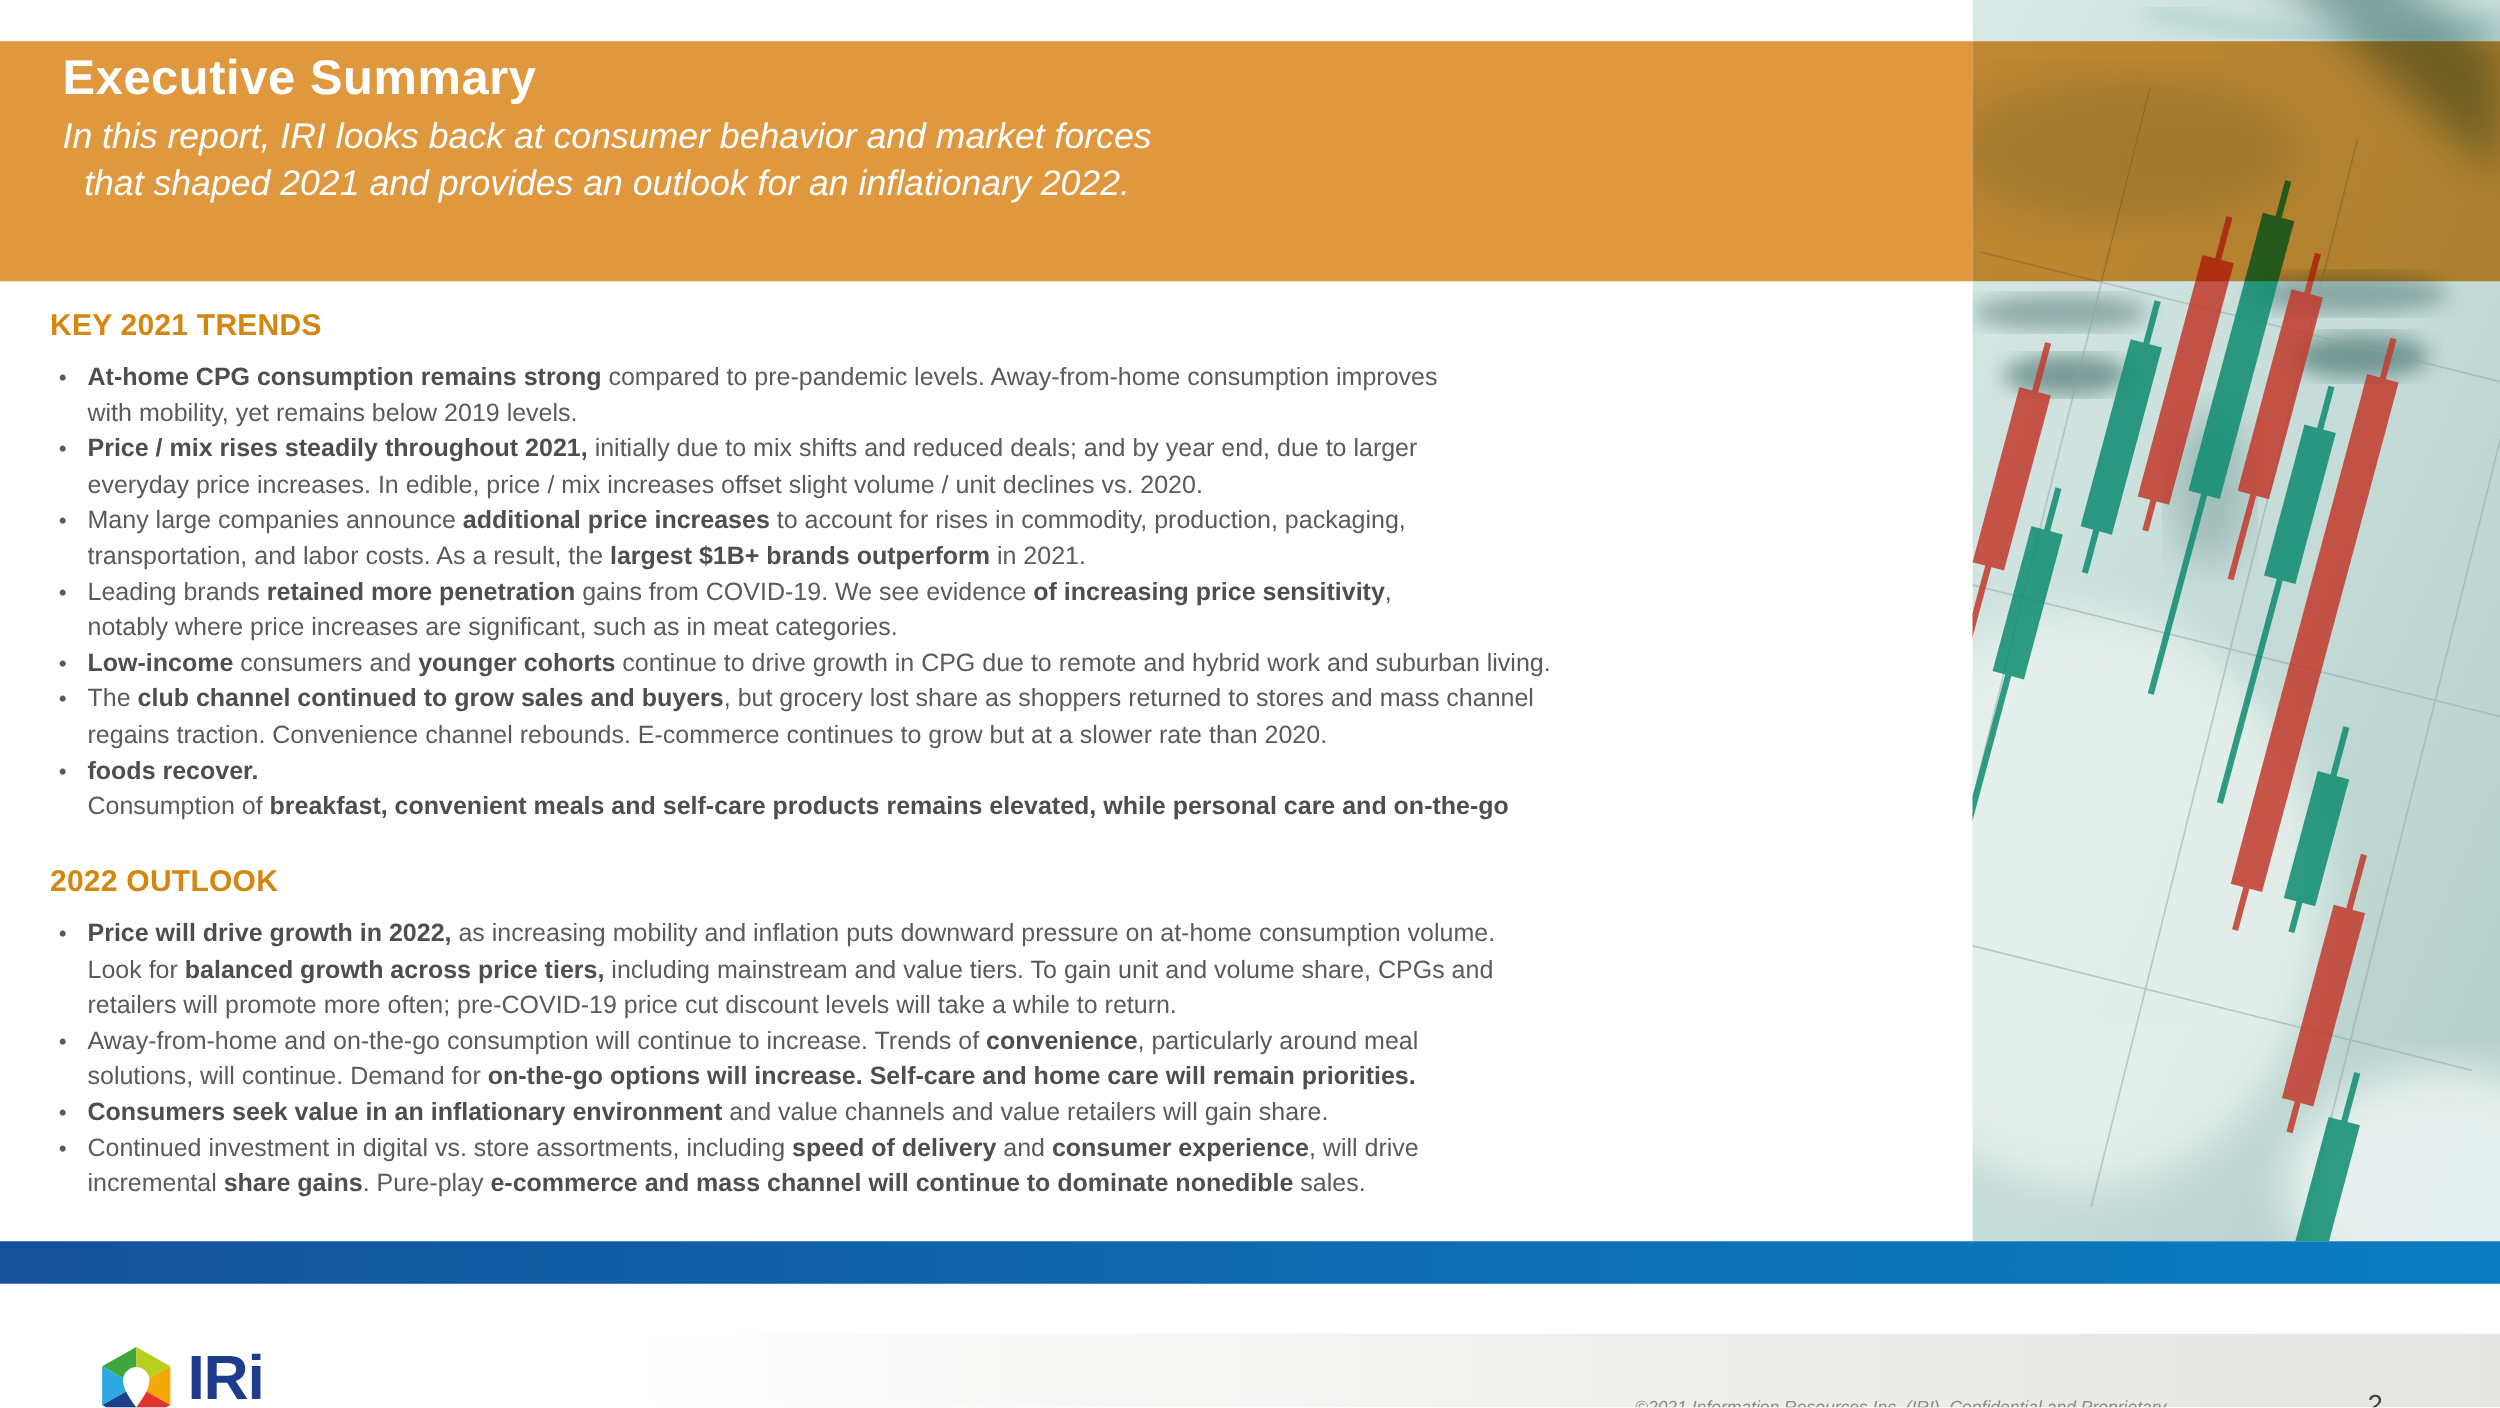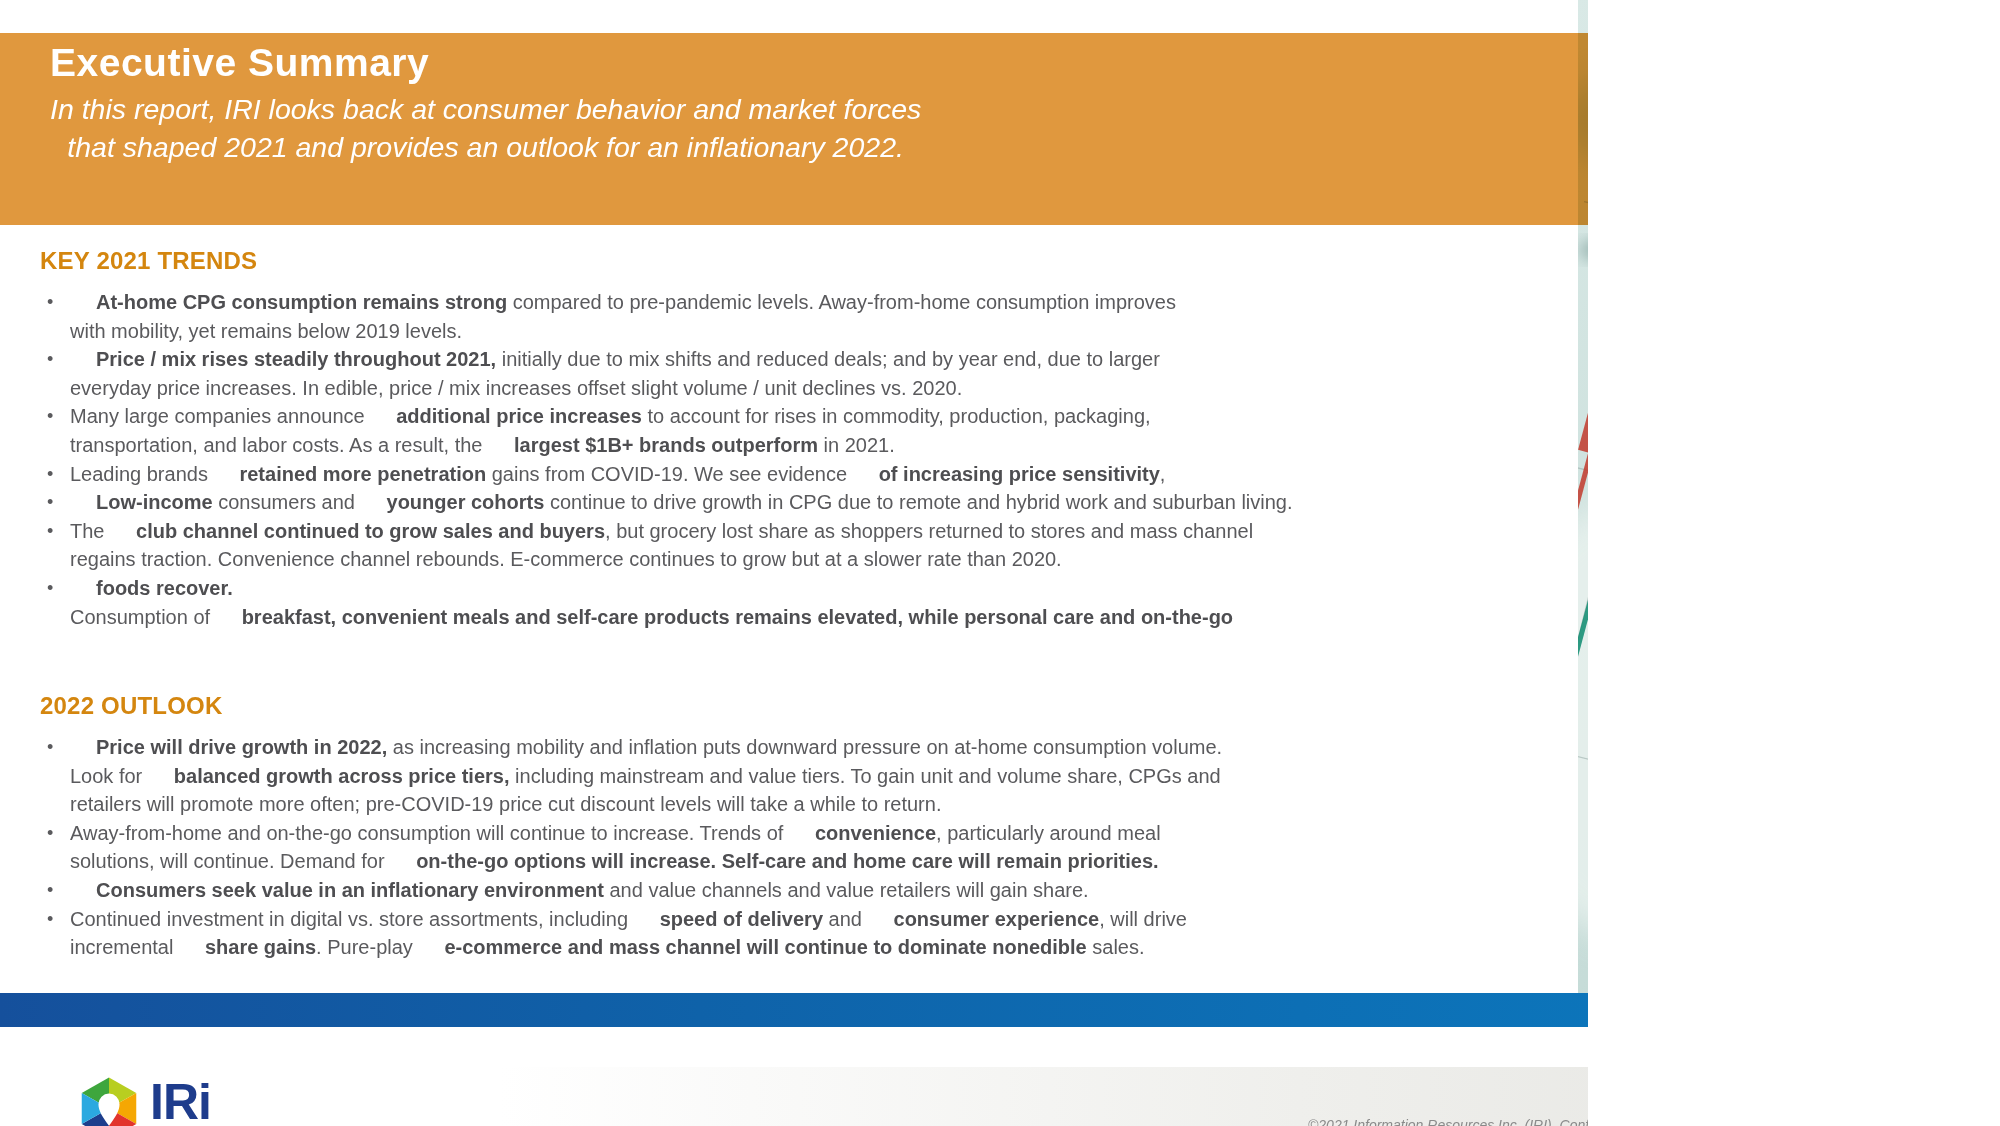--- a/index.html
+++ b/index.html
@@ -1,36 +1,36 @@
 <!DOCTYPE html>
 <html><head>
 <meta charset="utf-8">
 <style>
   html,body{margin:0;padding:0;}
   body{width:2000px;height:1126px;font-family:"Liberation Sans",sans-serif;}
-  .slide{position:relative;width:1588px;height:1126px;background:#ffffff;overflow:hidden;}
+  .slide{position:relative;width:2000px;height:1126px;background:#ffffff;overflow:hidden;}
 
   
   .bill{position:absolute;left:1578px;top:0;width:422px;height:993px;z-index:1;}
 
   
   .band-left{position:absolute;left:0;top:33px;width:1578px;height:192px;background:#E0983E;z-index:2;}
   .band-right{position:absolute;left:1578px;top:33px;width:422px;height:192px;background:#E2912F;mix-blend-mode:multiply;opacity:.96;z-index:2;}
 
   .page-title{position:absolute;left:50px;top:41px;z-index:3;color:#ffffff;font-size:39px;font-weight:bold;letter-spacing:.5px;}
   .page-subtitle{position:absolute;left:50px;top:90px;z-index:3;color:#ffffff;font-size:28.5px;font-style:italic;line-height:38px;white-space:nowrap;text-align:center;}
 
   
   .section{position:absolute;left:40px;z-index:3;width:1530px;}
   .section-heading{color:#D4860F;font-size:24px;font-weight:bold;letter-spacing:.2px;}
   ul.bullets{list-style:none;margin:13px 0 0 0;padding:0;font-size:20px;color:#5A5A5D;}
   ul.bullets li{position:relative;padding-left:30px;}
   ul.bullets li::before{content:"\2022";position:absolute;left:7px;top:0;color:#5A5A5D;font-size:18px;line-height:28.6px;}
   ul.bullets .line{line-height:28.6px;white-space:nowrap;}
-  ul.bullets .b{font-weight:bold;color:#4E4E51;margin-left:26px;}
+  ul.bullets .b{font-weight:bold;color:#4E4E51;}
   #sec-key{top:247px;}
   #sec-outlook{top:692px;}
 
   
   .bluebar{position:absolute;left:0;top:993px;width:2000px;height:34px;z-index:4;
            background:linear-gradient(90deg,#15509C 0%,#0F62A9 35%,#0D6FB5 65%,#0B7CC1 100%);}
   .footer{position:absolute;left:0;top:1027px;width:2000px;height:99px;z-index:4;
           background:linear-gradient(90deg,#FFFFFF 25%,#EFEFEC 65%,#E4E4E0 100%);margin-top:40px;}
   .logo{position:absolute;left:78px;top:8px;display:flex;align-items:center;}
   .logo-text{margin-left:10px;color:#1E3C8C;font-size:50px;font-weight:bold;letter-spacing:-1px;line-height:1;padding-bottom:14px;}
@@ -126,20 +126,21 @@
         <li>
           <div class="line"><span class="b">Price / mix rises steadily throughout 2021,</span><span> initially due to mix shifts and reduced deals; and by year end, due to larger</span></div>
           <div class="line"><span>everyday price increases. In edible, price / mix increases offset slight volume / unit declines vs. 2020.</span></div>
         </li>
         <li>
           <div class="line"><span>Many large companies announce </span><span class="b">additional price increases</span><span> to account for rises in commodity, production, packaging,</span></div>
           <div class="line"><span>transportation, and labor costs. As a result, the </span><span class="b">largest $1B+ brands outperform</span><span> in 2021.</span></div>
         </li>
         <li>
           <div class="line"><span>Leading brands </span><span class="b">retained more penetration</span><span> gains from COVID-19. We see evidence </span><span class="b">of increasing price sensitivity</span><span>,</span></div>
+          <div class="line"><span>notably where price increases are significant, such as in meat categories.</span></div>
         </li>
         <li>
           <div class="line"><span class="b">Low-income</span><span> consumers and </span><span class="b">younger cohorts</span><span> continue to drive growth in CPG due to remote and hybrid work and suburban living.</span></div>
         </li>
         <li>
           <div class="line"><span>The </span><span class="b">club channel continued to grow sales and buyers</span><span>, but grocery lost share as shoppers returned to stores and mass channel</span></div>
           <div class="line"><span>regains traction. Convenience channel rebounds. E-commerce continues to grow but at a slower rate than 2020.</span></div>
         </li>
         <li>
           <div class="line"><span class="b">foods recover.</span></div>

